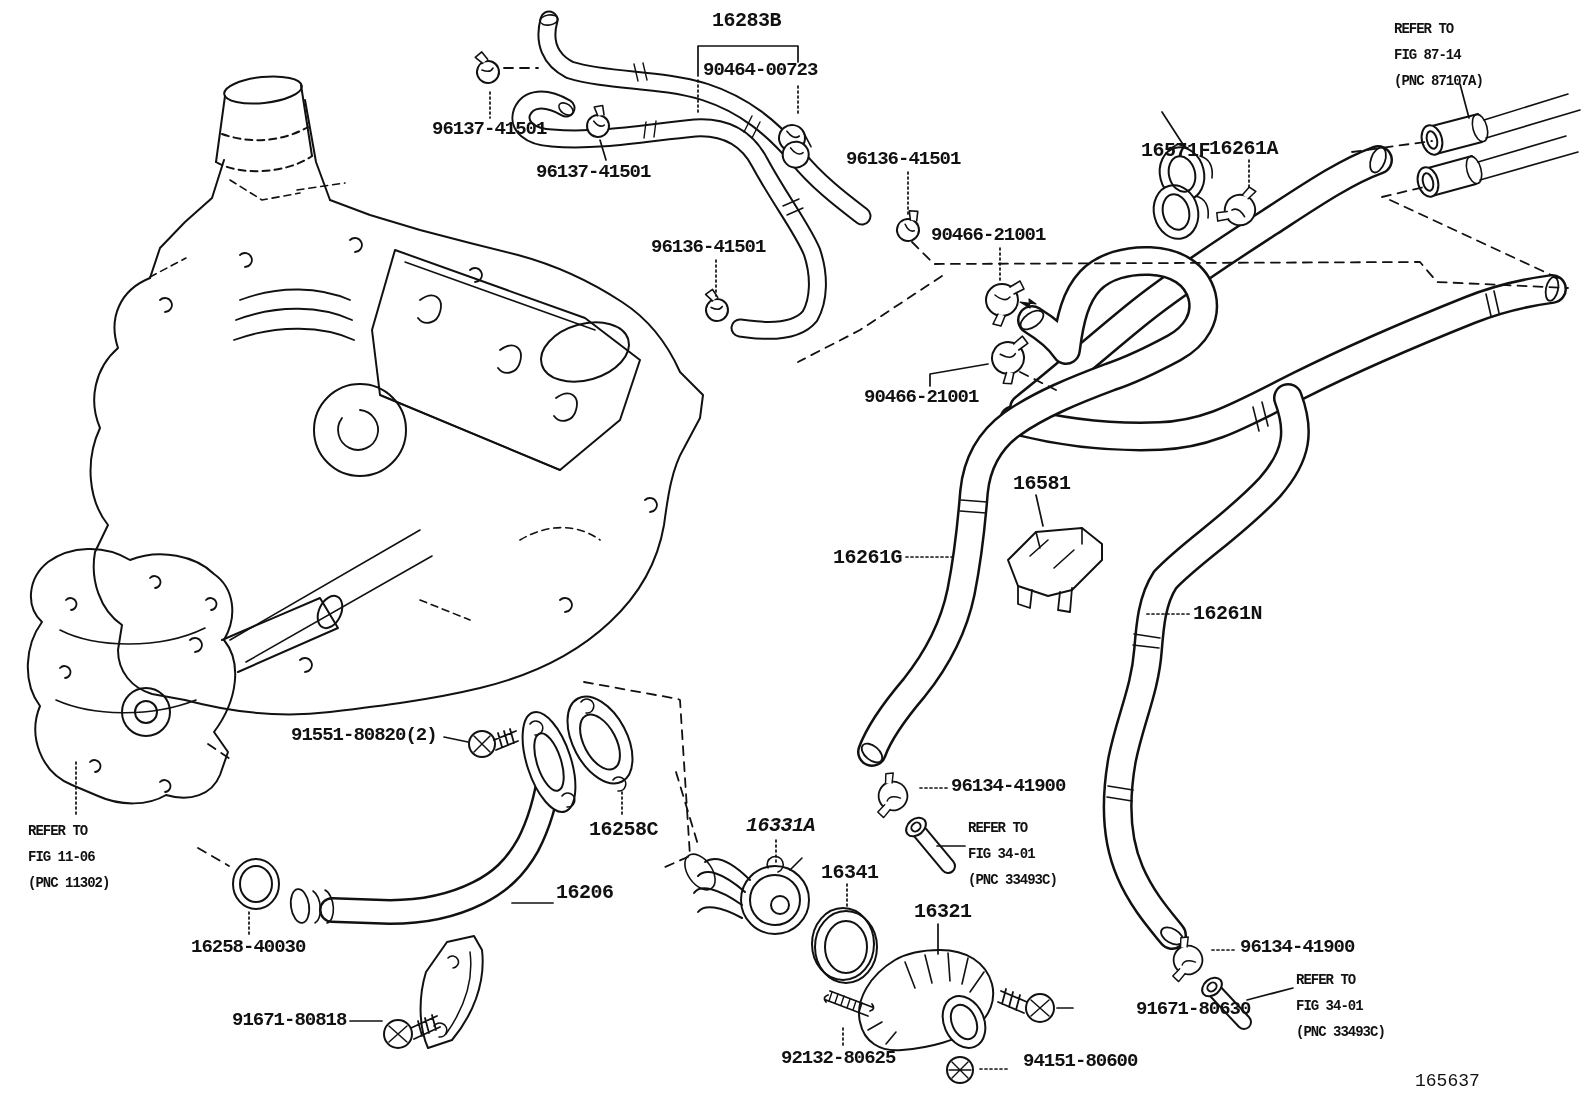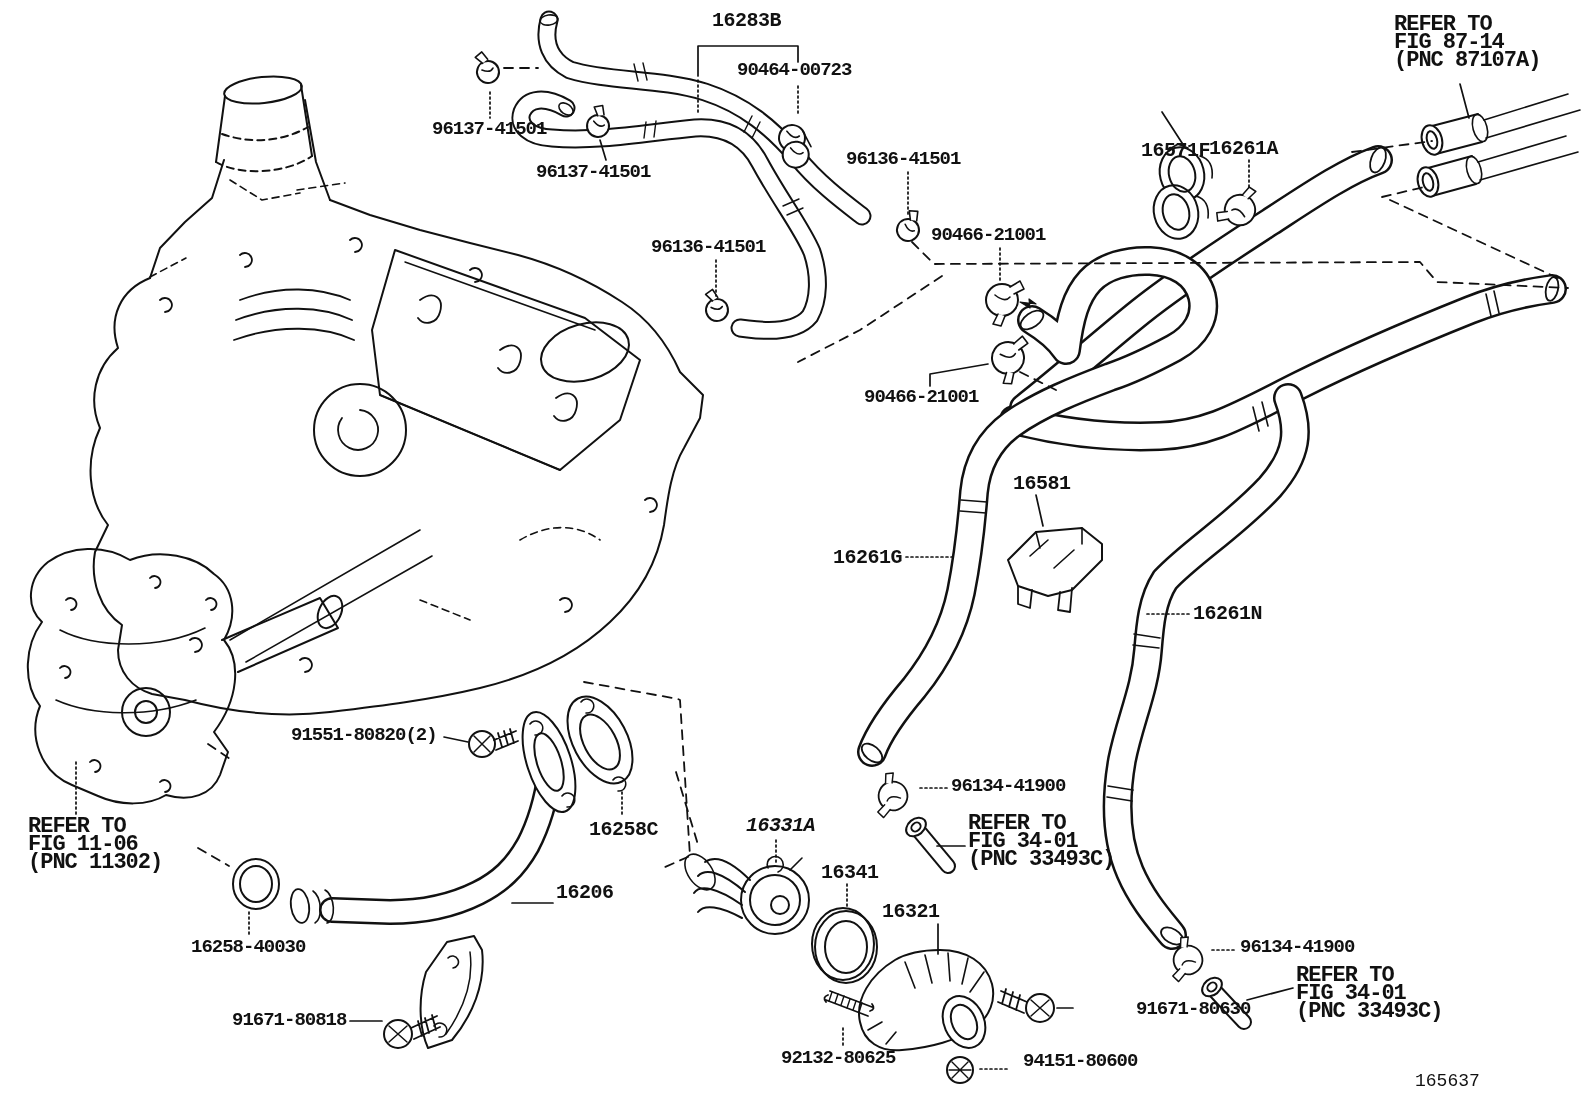--- a/index.html
+++ b/index.html
@@ -2,21 +2,21 @@
 <html><head>
 <meta charset="utf-8">
 <style>
   html,body{margin:0;padding:0;background:#fff;}
   #stage{position:relative;width:1592px;height:1099px;background:#fff;overflow:hidden;
          font-family:"Liberation Mono",monospace;color:#111;}
   #art{position:absolute;left:0;top:0;}
   .label{position:absolute;font-weight:bold;color:#111;white-space:pre;line-height:1.05;}
   .part{font-size:19px;letter-spacing:-1px;}
   .big{font-size:20px;letter-spacing:-0.5px;}
-  .ref{font-size:22px;letter-spacing:-1px;line-height:18px;}
+  .ref{font-size:14px;letter-spacing:-1px;line-height:26px;}
   .code{font-size:18px;font-weight:normal;letter-spacing:0;}
 </style>
 </head>
 <body>
 
 <div id="stage">
 <svg id="art" width="1592" height="1099" viewBox="0 0 1592 1099" fill="none" stroke="#111" stroke-width="2" stroke-linecap="round" stroke-linejoin="round">
   <rect x="0" y="0" width="1592" height="1099" fill="#ffffff" stroke="none"></rect>
 
   <g>
@@ -310,21 +310,21 @@
     <path d="M1212,950 H1237" stroke-dasharray="2 3"></path>
     <path d="M1247,1000 L1293,988"></path>
     <path d="M1057,1008 L1073,1008"></path>
     <path d="M843,1028 V1047" stroke-dasharray="2 3"></path>
     <path d="M980,1069 H1008" stroke-dasharray="2 3"></path>
   </g>
 </svg>
 
 <div id="labels">
       <div class="label big" style="left: 712px; top: 10px;">16283B</div>
-      <div class="label part" style="left: 737px; top: 61px;">90464-00723</div>
+      <div class="label part" style="left: 703px; top: 61px;">90464-00723</div>
       <div class="label part" style="left: 432px; top: 120px;">96137-41501</div>
       <div class="label part" style="left: 536px; top: 163px;">96137-41501</div>
       <div class="label part" style="left: 846px; top: 150px;">96136-41501</div>
       <div class="label part" style="left: 651px; top: 238px;">96136-41501</div>
       <div class="label part" style="left: 931px; top: 226px;">90466-21001</div>
       <div class="label part" style="left: 864px; top: 388px;">90466-21001</div>
       <div class="label ref" style="left: 1394px; top: 16px;">REFER TO
 FIG 87-14
 (PNC 87107A)</div>
       <div class="label big" style="left: 1141px; top: 92px; margin-top: 48px;">16571F</div>
@@ -335,21 +335,21 @@
       <div class="label part" style="left: 291px; top: 726px;">91551-80820(2)</div>
       <div class="label big" style="left: 589px; top: 819px; text-align: right;">16258C</div>
       <div class="label big" style="left: 556px; top: 882px; text-align: center;">16206</div>
       <div class="label part" style="left: 191px; top: 938px;">16258-40030</div>
       <div class="label part" style="left: 232px; top: 1011px;">91671-80818</div>
       <div class="label ref" style="left: 28px; top: 818px;">REFER TO
 FIG 11-06
 (PNC 11302)</div>
       <div class="label big" style="left: 746px; top: 815px; font-style: italic;">16331A</div>
       <div class="label big" style="left: 821px; top: 862px;">16341</div>
-      <div class="label big" style="left: 882px; top: 901px;">16321</div>
+      <div class="label big" style="left: 914px; top: 901px;">16321</div>
       <div class="label part" style="left: 951px; top: 777px;">96134-41900</div>
       <div class="label ref" style="left: 968px; top: 815px;">REFER TO
 FIG 34-01
 (PNC 33493C)</div>
       <div class="label part" style="left: 1240px; top: 938px;">96134-41900</div>
       <div class="label ref" style="left: 1296px; top: 967px;">REFER TO
 FIG 34-01
 (PNC 33493C)</div>
       <div class="label part" style="left: 1136px; top: 1000px;">91671-80630</div>
       <div class="label part" style="left: 781px; top: 1049px;">92132-80625</div>

